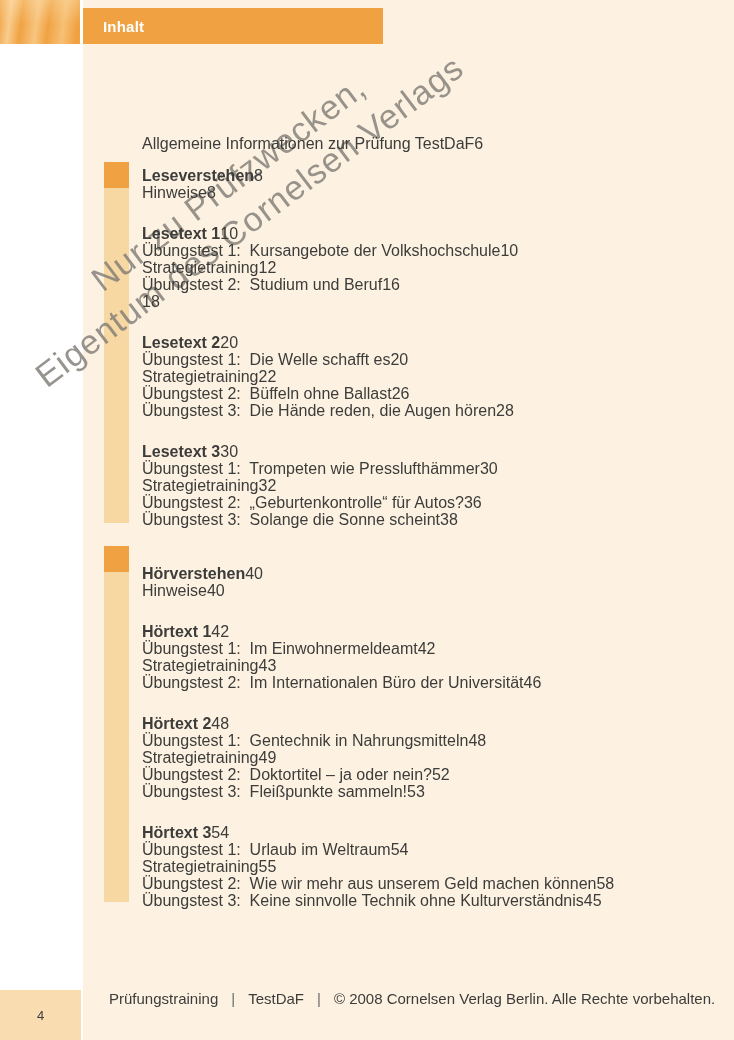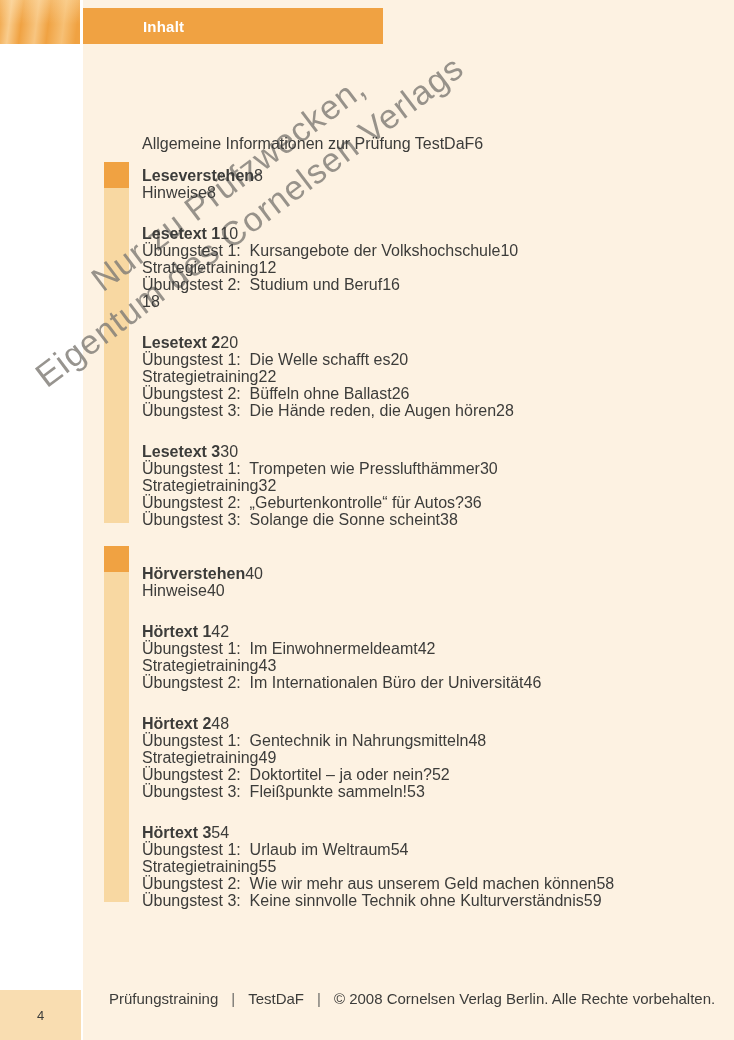--- a/index.html
+++ b/index.html
@@ -28,21 +28,21 @@
       linear-gradient(180deg, rgba(255,230,185,0.35) 0%, rgba(240,162,66,0) 55%),
       #f0a242;
   }
   
   .header-bar {
     position:absolute; left:83px; top:8px; width:300px; height:36px;
     background:#f0a242; z-index:1;
     display:flex; align-items:center; padding-left:20px; box-sizing:border-box;
   }
   .header-bar .title {
-    color:#ffffff; font-weight:bold; font-size:15px; letter-spacing:0.2px;margin-left:40px;
+    color:#ffffff; font-weight:bold; font-size:15px; letter-spacing:0.2px;
   }
   
   .band {
     position:absolute; left:104px; width:25px;
     background:#f8d8a2; z-index:1;
   }
   .band-1 { top:162px; height:361px; }
   .band-2 { top:546px; height:356px; }
   .band .marker {
     position:absolute; left:0; top:0; width:25px; height:26px;
@@ -233,21 +233,21 @@
     <div class="toc-row type-item">
       <span class="label">Strategietraining</span>
       <span class="pagenum">55</span>
     </div>
     <div class="toc-row type-item">
       <span class="label">Übungstest 2:  Wie wir mehr aus unserem Geld machen können</span>
       <span class="pagenum">58</span>
     </div>
     <div class="toc-row type-item">
       <span class="label">Übungstest 3:  Keine sinnvolle Technik ohne Kulturverständnis</span>
-      <span class="pagenum">59</span>
+      <span class="pagenum">45</span>
     </div>
   </div>
 
 <div class="footer-box">
   <span>4</span>
 </div>
 
 <div class="footer-line">
   <span>Prüfungstraining</span>
   <span class="sep">|</span>

